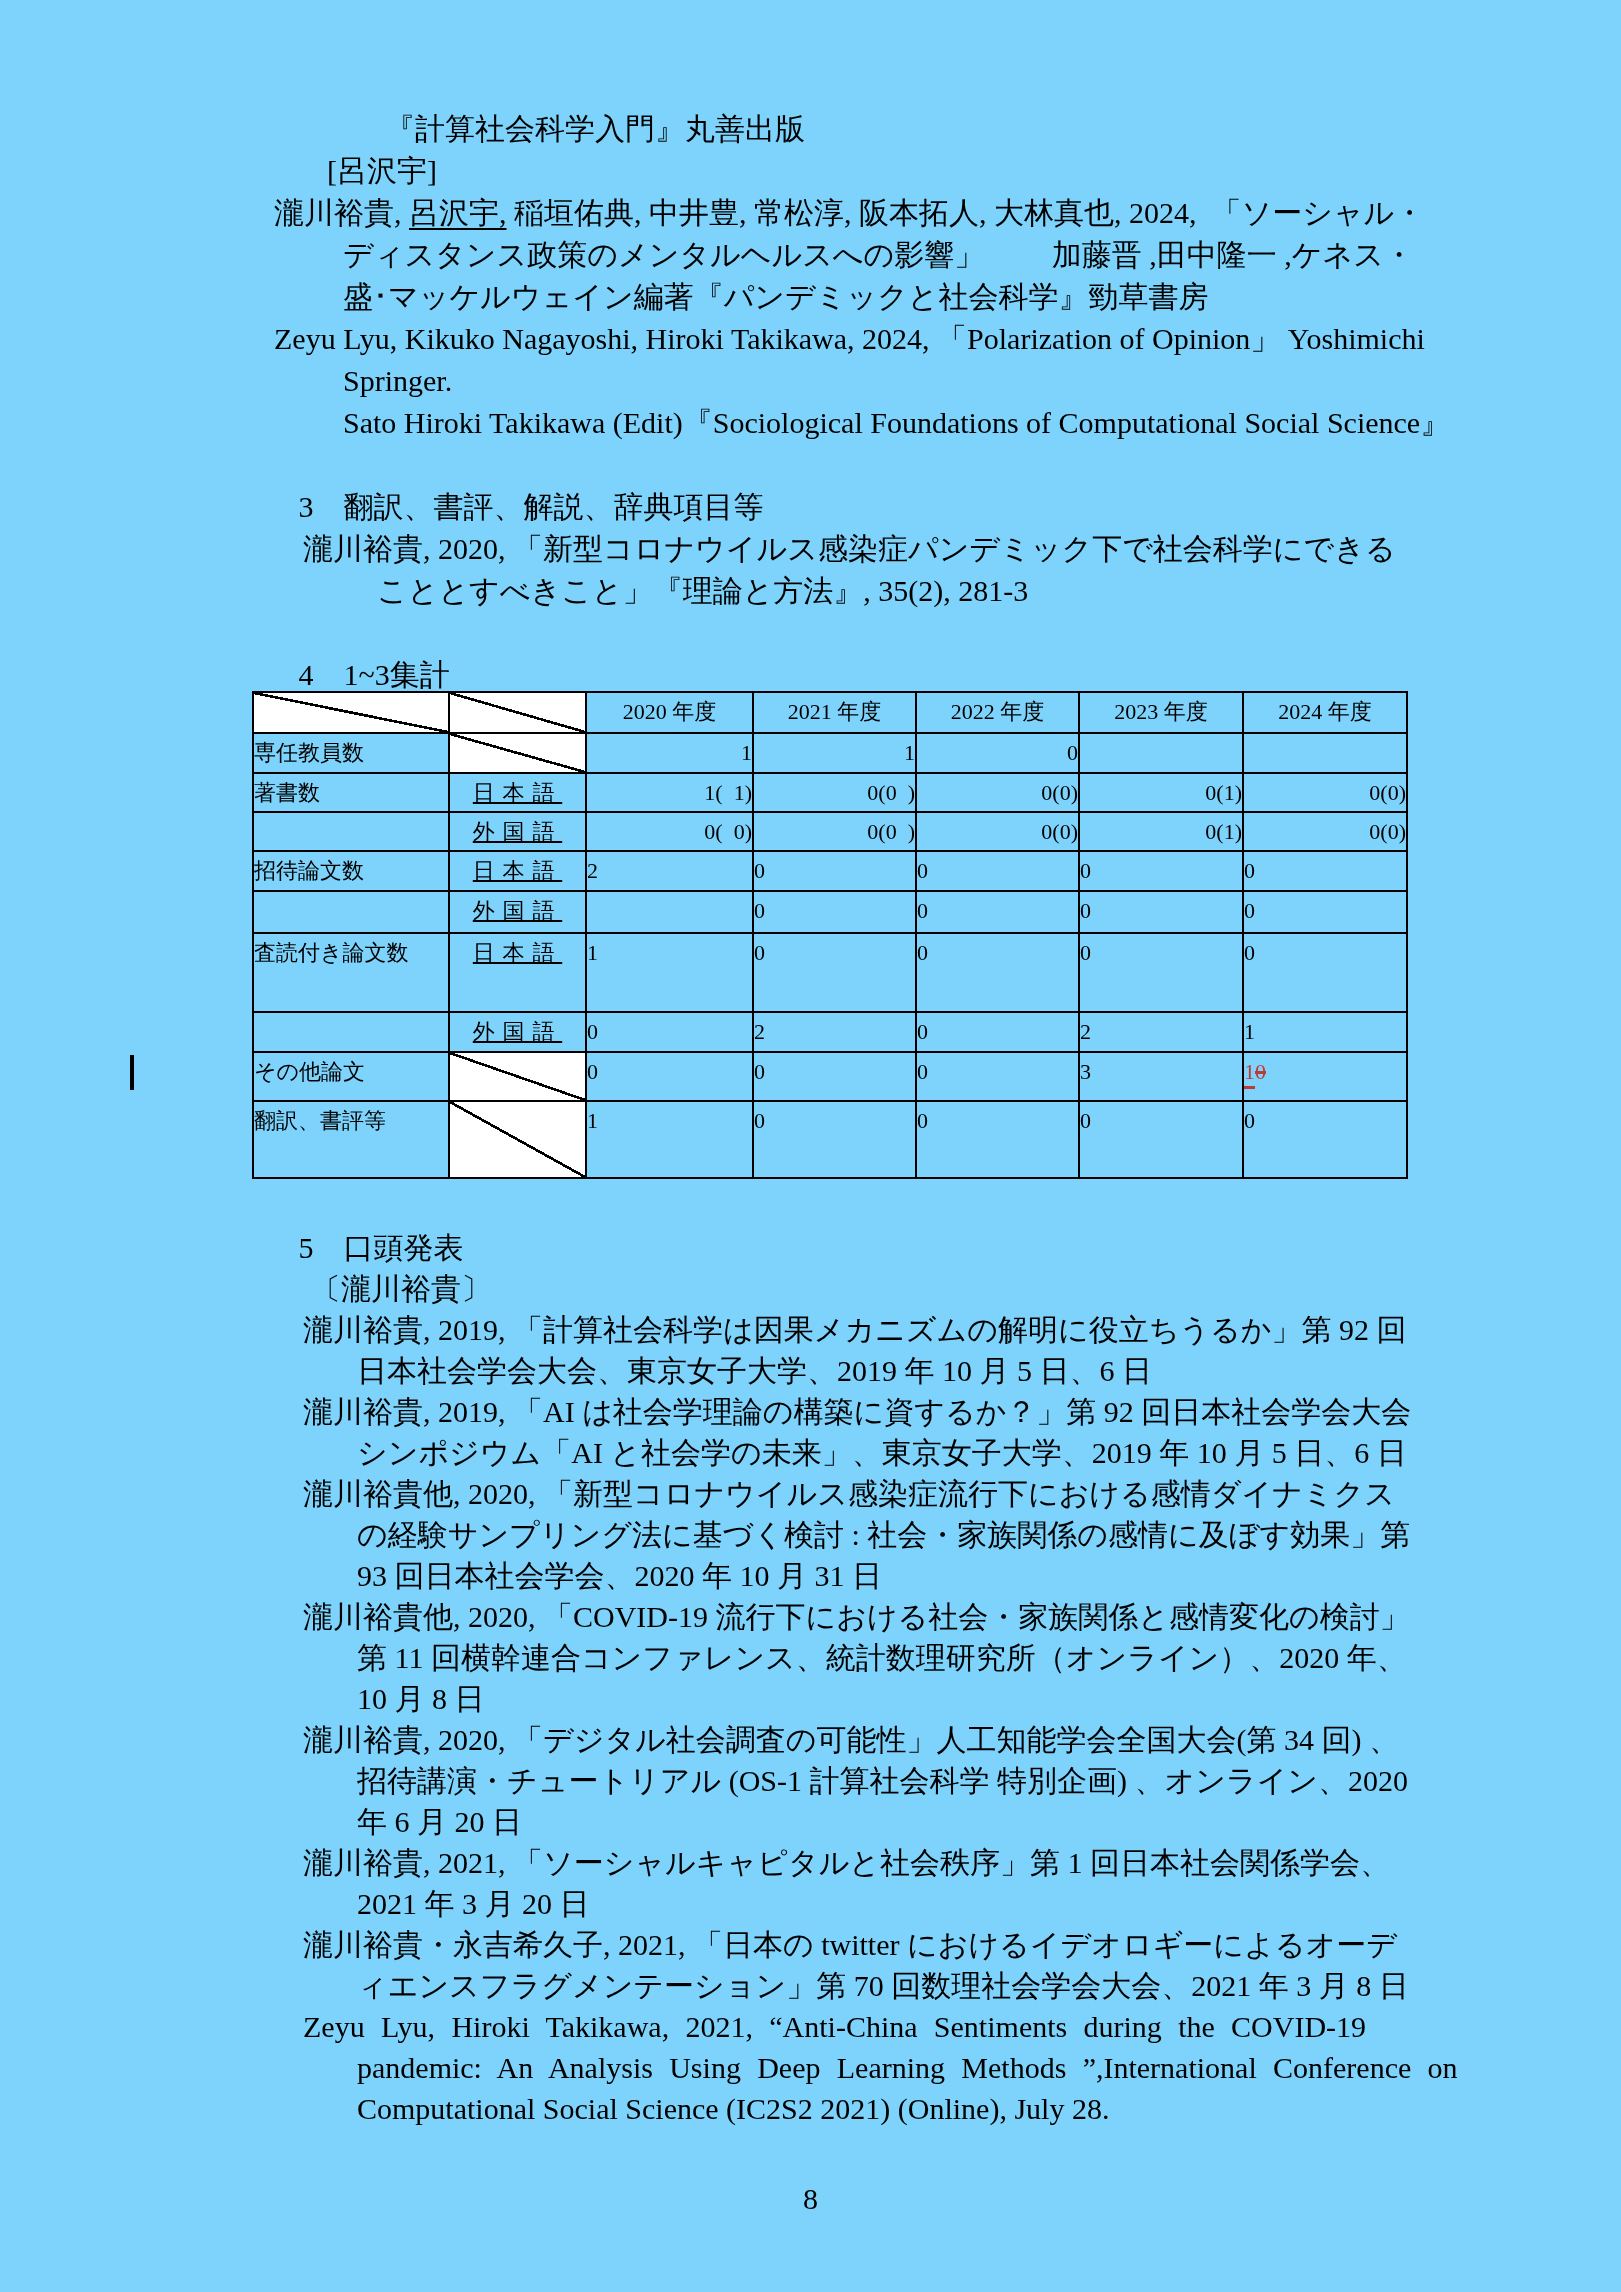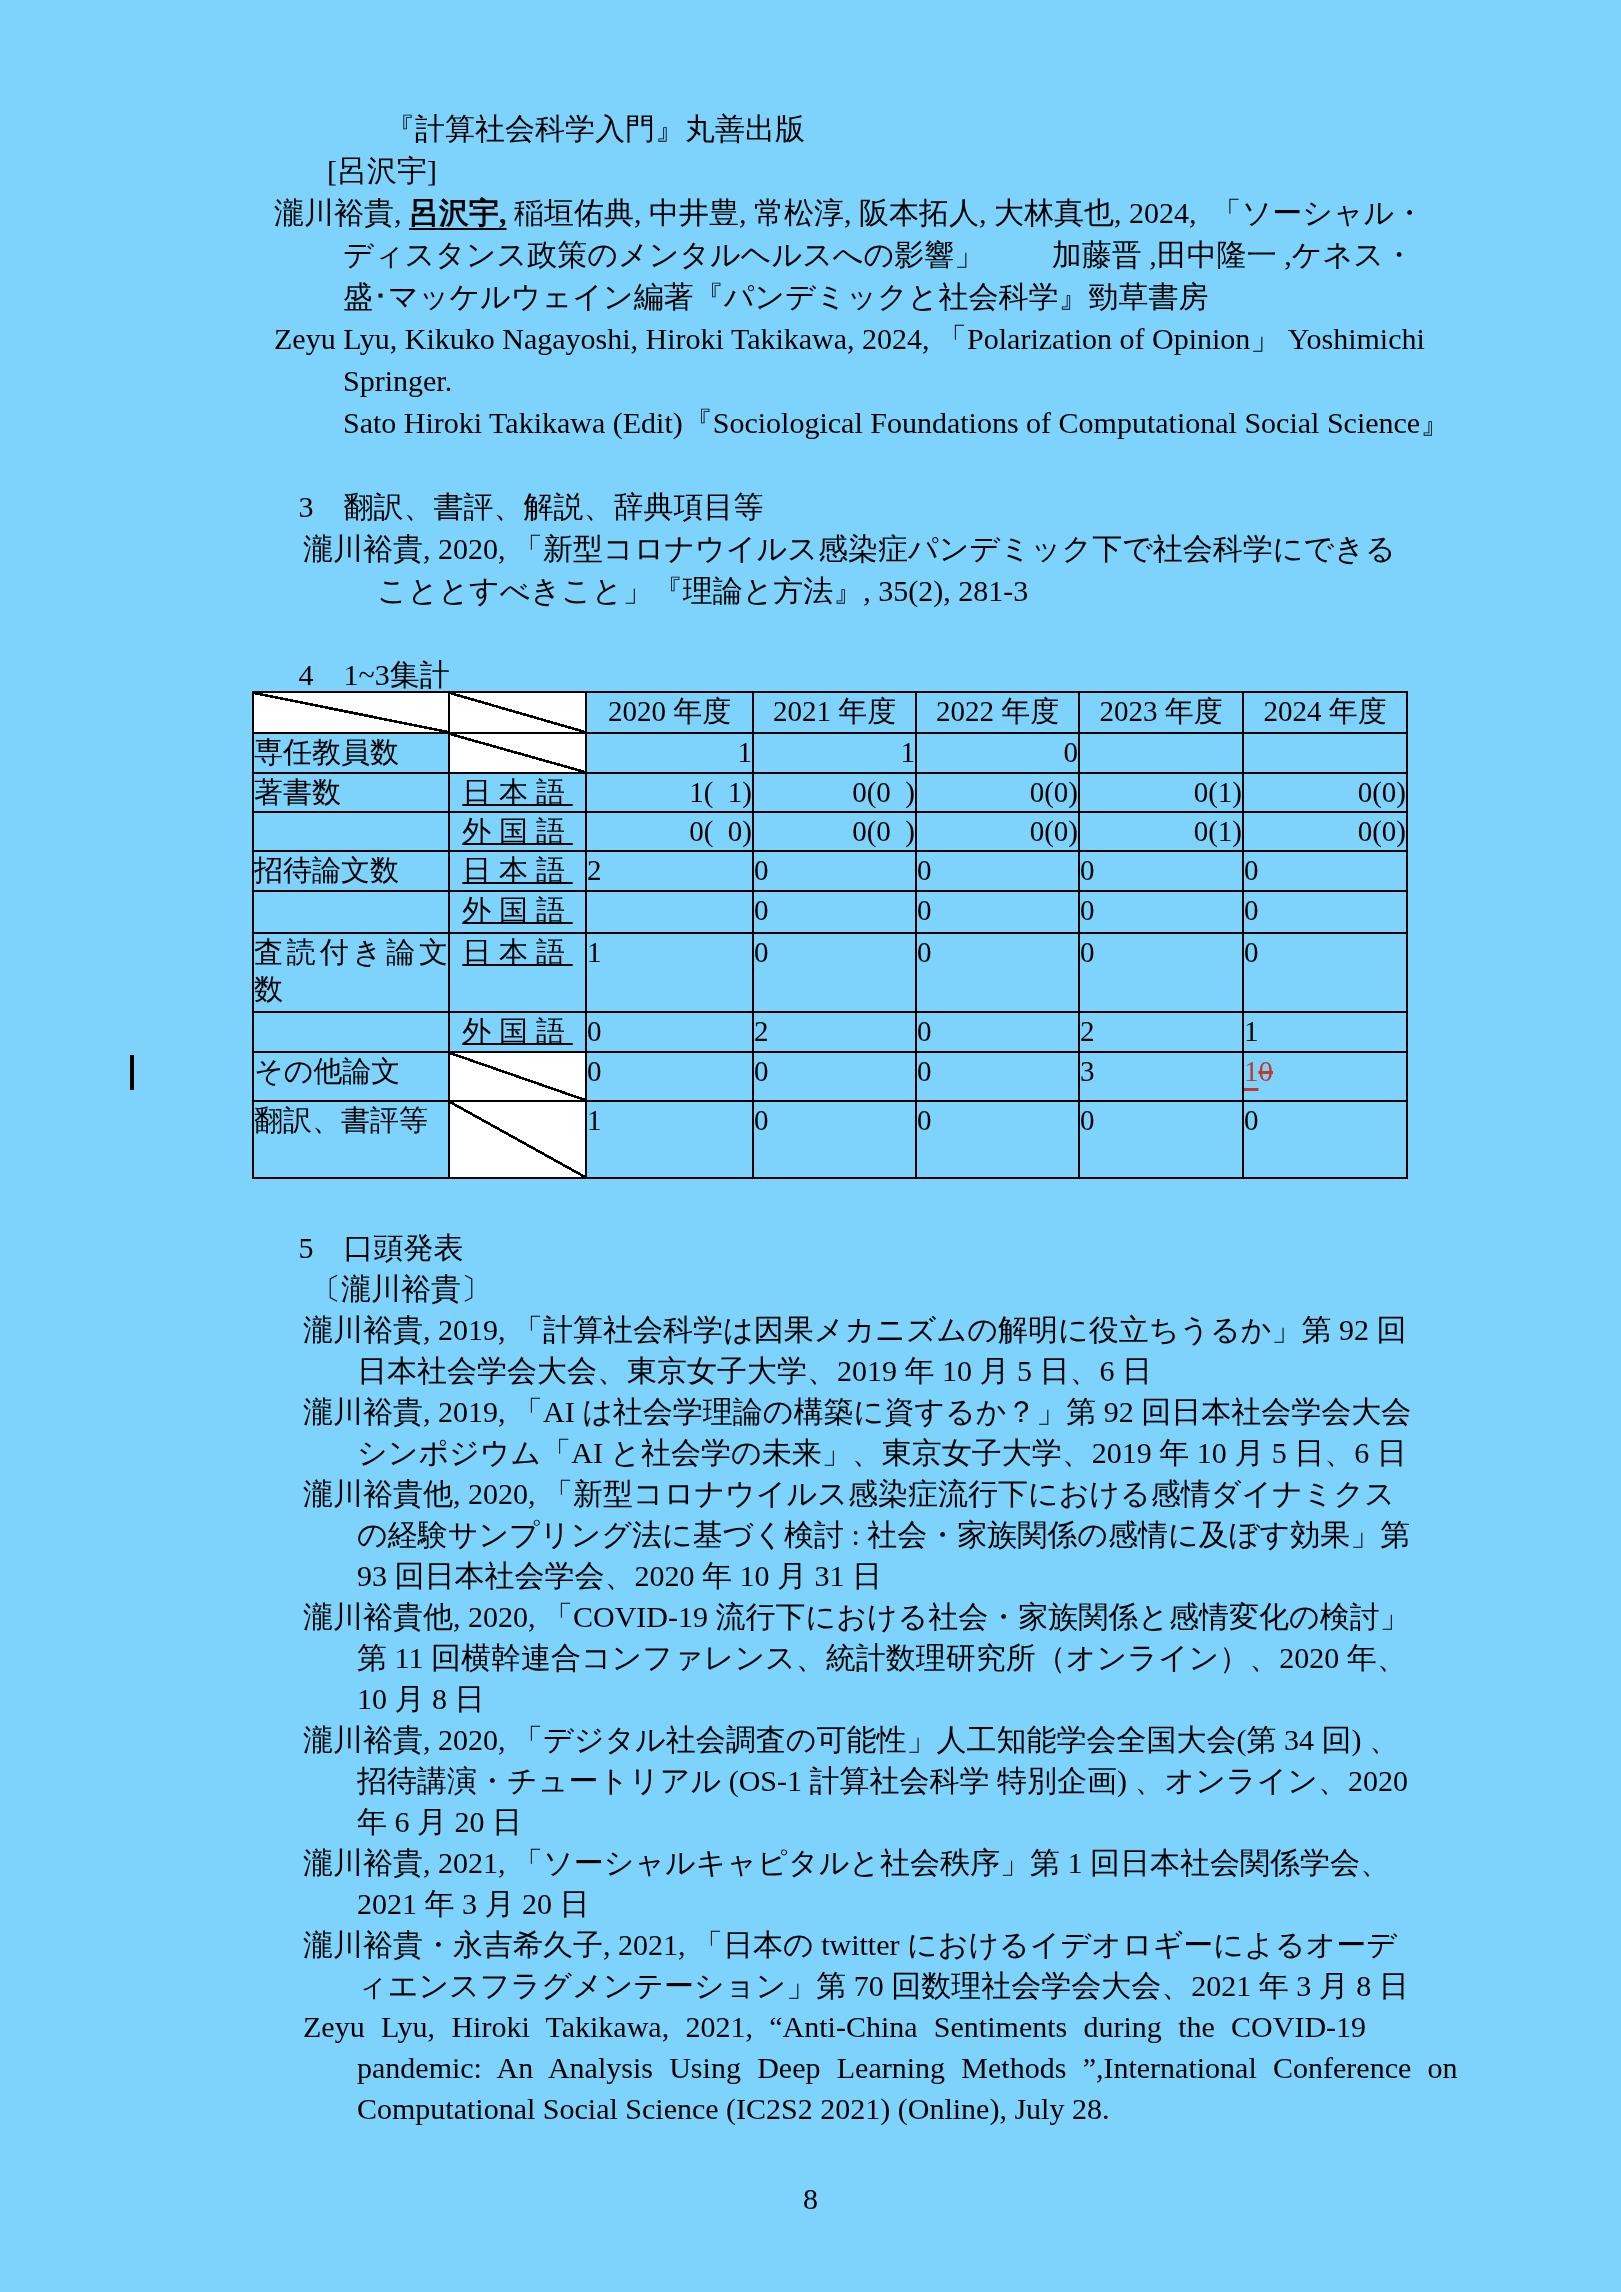--- a/index.html
+++ b/index.html
@@ -18,25 +18,25 @@
   .deep{margin-left:111px}
   .bracket{margin-left:53px}
   .first{margin-left:0}
   .cont{margin-left:69px}
   .sechead{margin-left:24.5px}
   .subhead{margin-left:37px}
   .ifirst{margin-left:29px}
   .icont{margin-left:83px}
   .icont3{margin-left:103px}
   .wspread{word-spacing:8.8px}
-  .u{text-decoration:underline;text-underline-offset:4.9px;text-decoration-thickness:2px;font-weight:bold;}
+  .u{text-decoration:underline;text-underline-offset:4.9px;text-decoration-thickness:2px;}
   
   #sumtable{
     position:absolute;left:252px;top:691px;width:1153px;
-    border-collapse:collapse;table-layout:fixed;font-size:29px;
+    border-collapse:collapse;table-layout:fixed;font-size:22px;
     border:2.9px solid #000;
   }
   #sumtable th,#sumtable td{
     border:2px solid #000;padding:0;overflow:hidden;
     vertical-align:top;line-height:37px;font-weight:normal;
   }
   #sumtable thead tr{height:41px;}
   #tbody tr:nth-child(1){height:40px}
   #tbody tr:nth-child(2){height:39px}
   #tbody tr:nth-child(3){height:39px}

